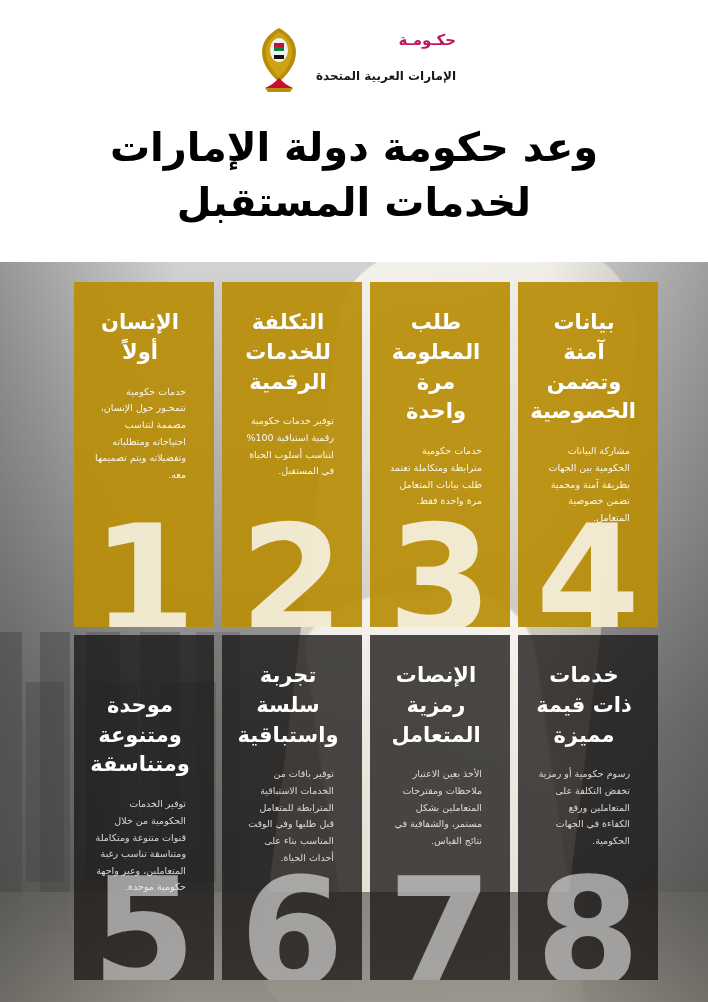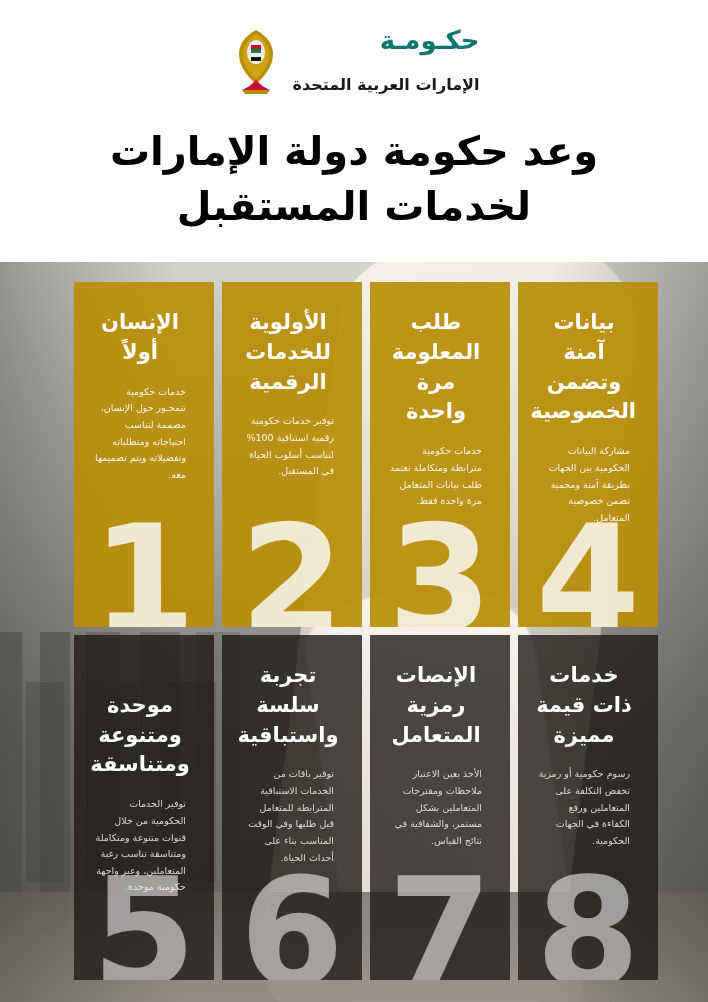--- a/index.html
+++ b/index.html
@@ -39,27 +39,27 @@
   }
   .emblem svg { display:block; }
   .gov-text {
     display: flex;
     flex-direction: column;
     align-items: flex-start;
     line-height: 1.15;
     padding-bottom: 4px;
   }
   .gov-ar1 {
-    font-size: 26px;
-    font-weight: bold;
-    color: #0f766e;
+    font-size: 15px;
+    font-weight: bold;
+    color: #be185d;
     letter-spacing: 1px;
   }
   .gov-ar2 {
-    font-size: 16px;
+    font-size: 12px;
     font-weight: bold;
     color: #1a1a1a;
     margin-top: 20px;
   }
 
   .main-title {
     margin-top: 26px;
     text-align: center;
     color: #000000;
     font-weight: bold;
@@ -246,21 +246,21 @@
         <span>طلب</span><br>
         <span>المعلومة</span><br>
         <span>مرة واحدة</span>
       </h3>
       <p>خدمات حكومية مترابطة ومتكاملة تعتمد طلب بيانات المتعامل مرة واحدة فقط.</p>
       <div class="bignum">3</div>
     </div>
 
     <div class="card gold">
       <h3>
-        <span>الأولوية</span><br>
+        <span>التكلفة</span><br>
         <span>للخدمات</span><br>
         <span>الرقمية</span>
       </h3>
       <p>توفير خدمات حكومية رقمية استباقية 100% لتناسب أسلوب الحياة في المستقبل.</p>
       <div class="bignum">2</div>
     </div>
 
     <div class="card gold">
       <h3>
         <span>الإنسان</span><br>

